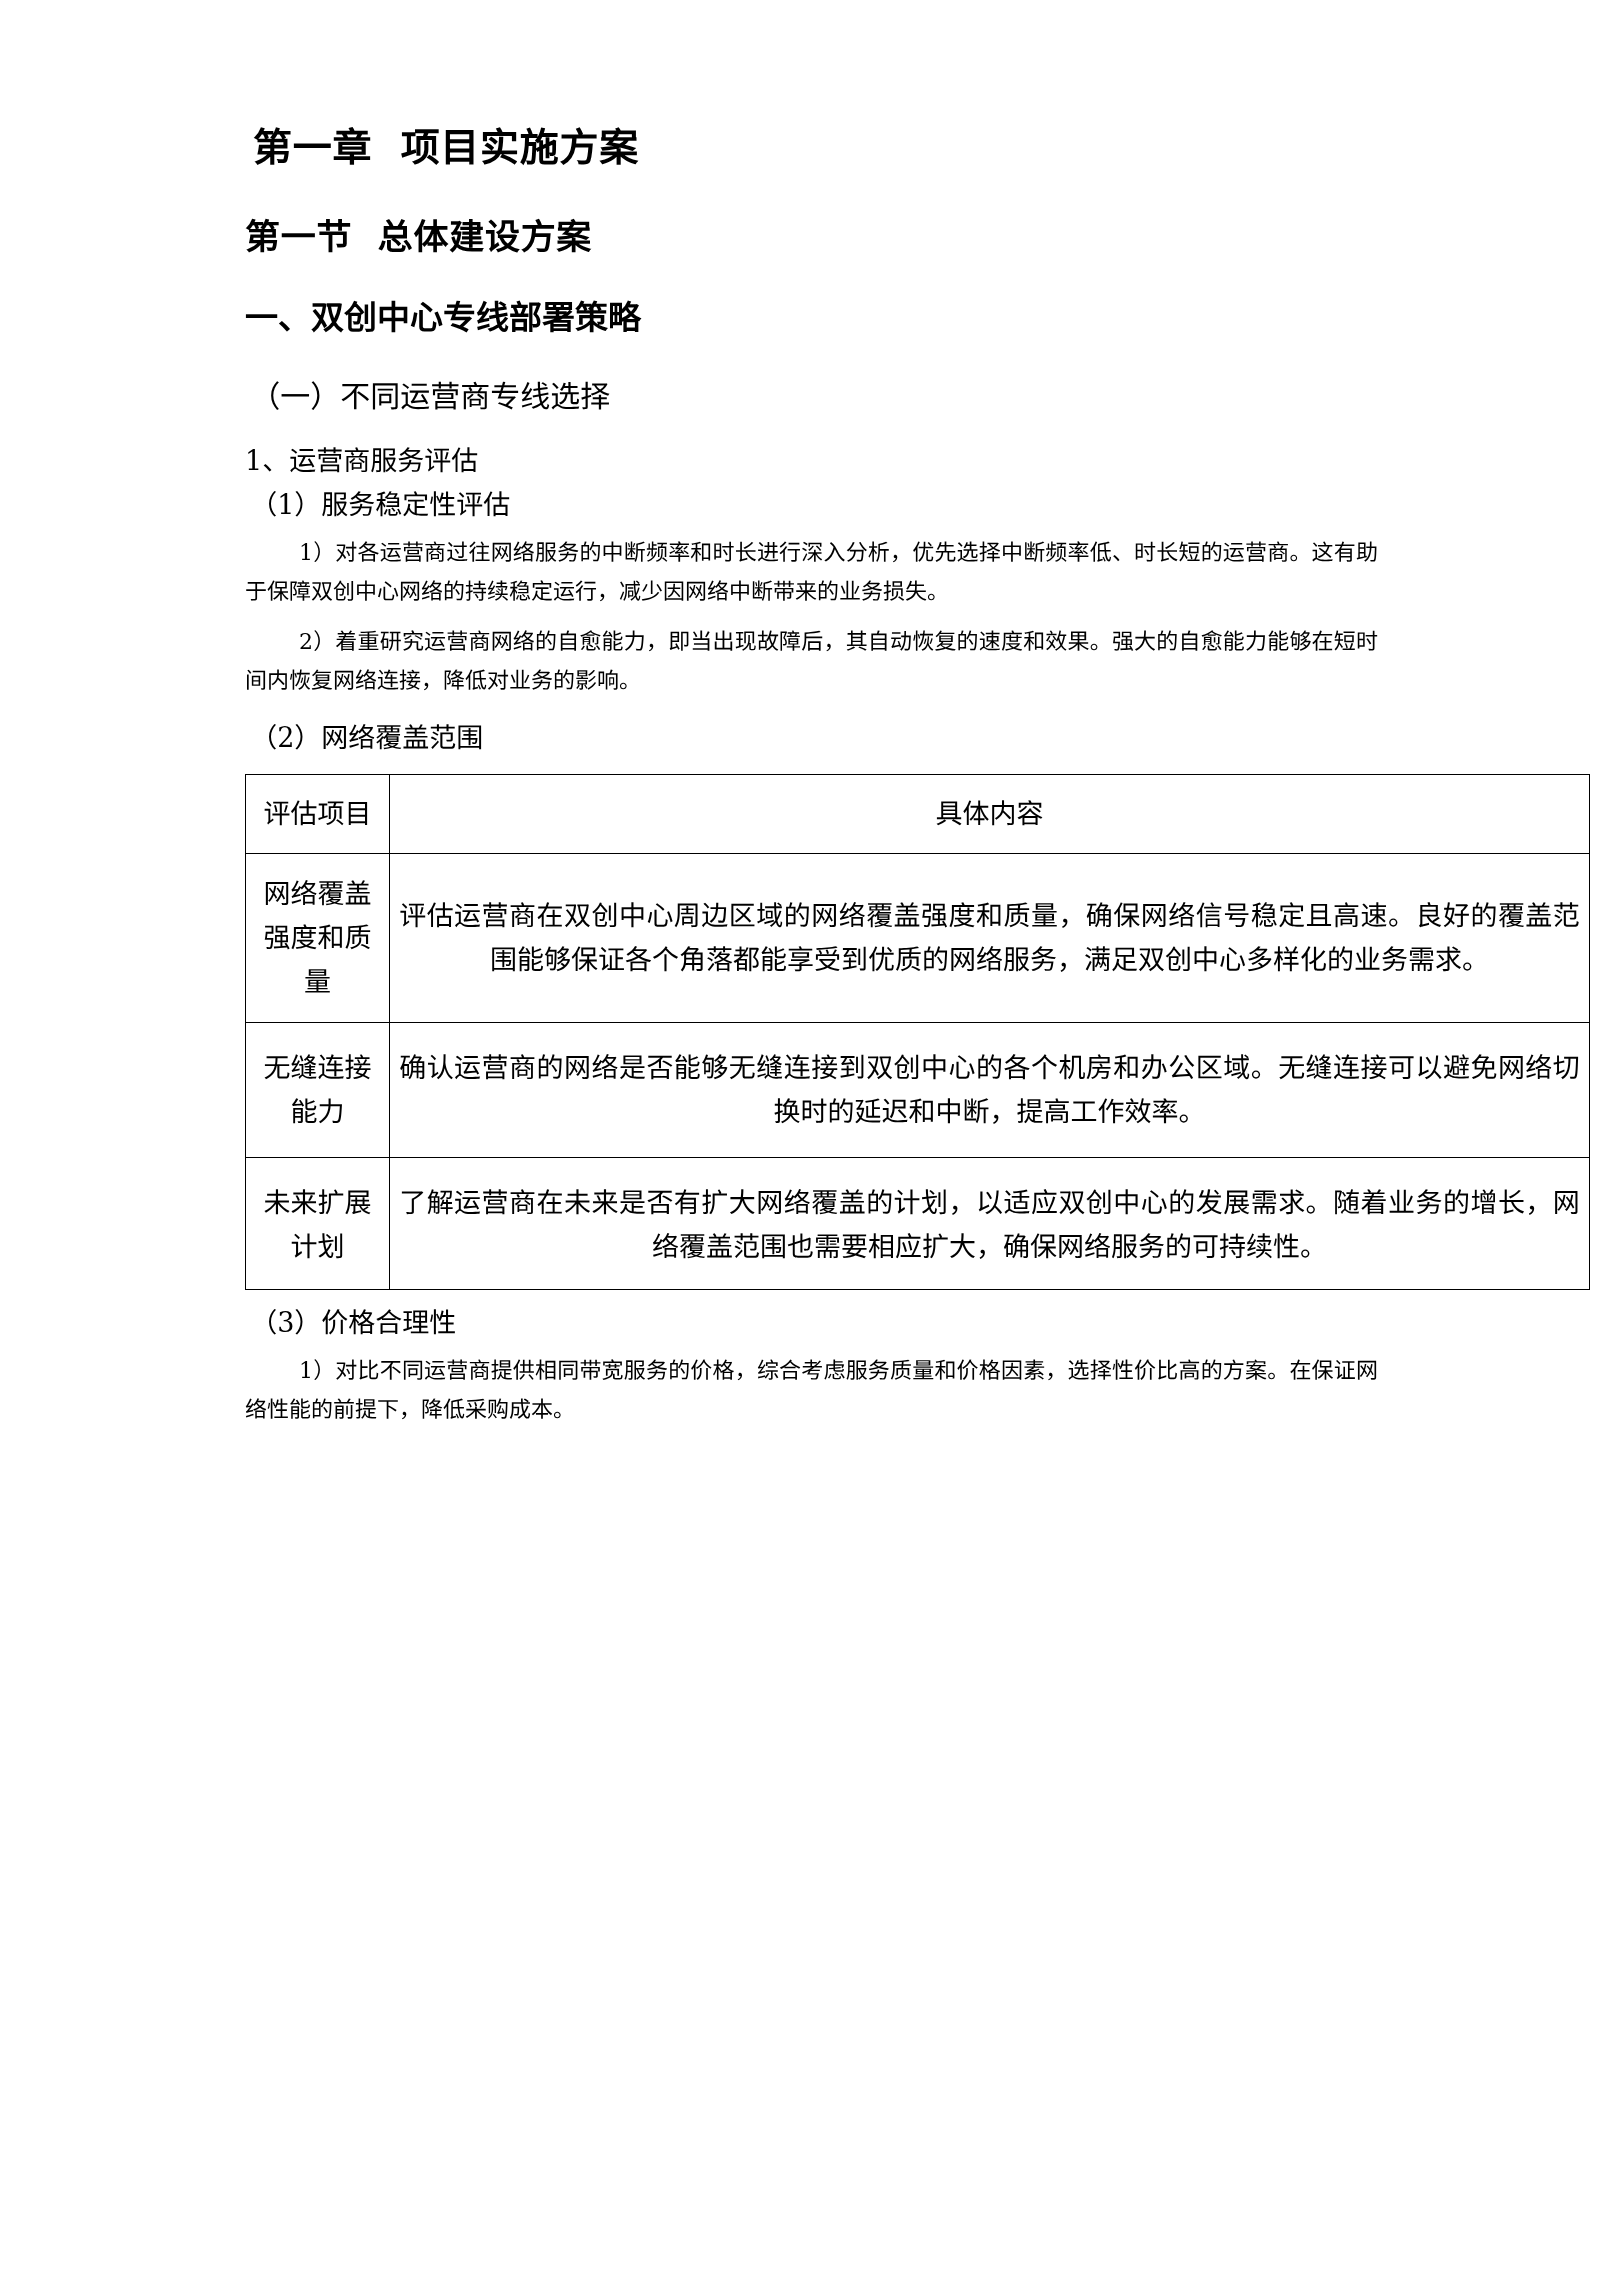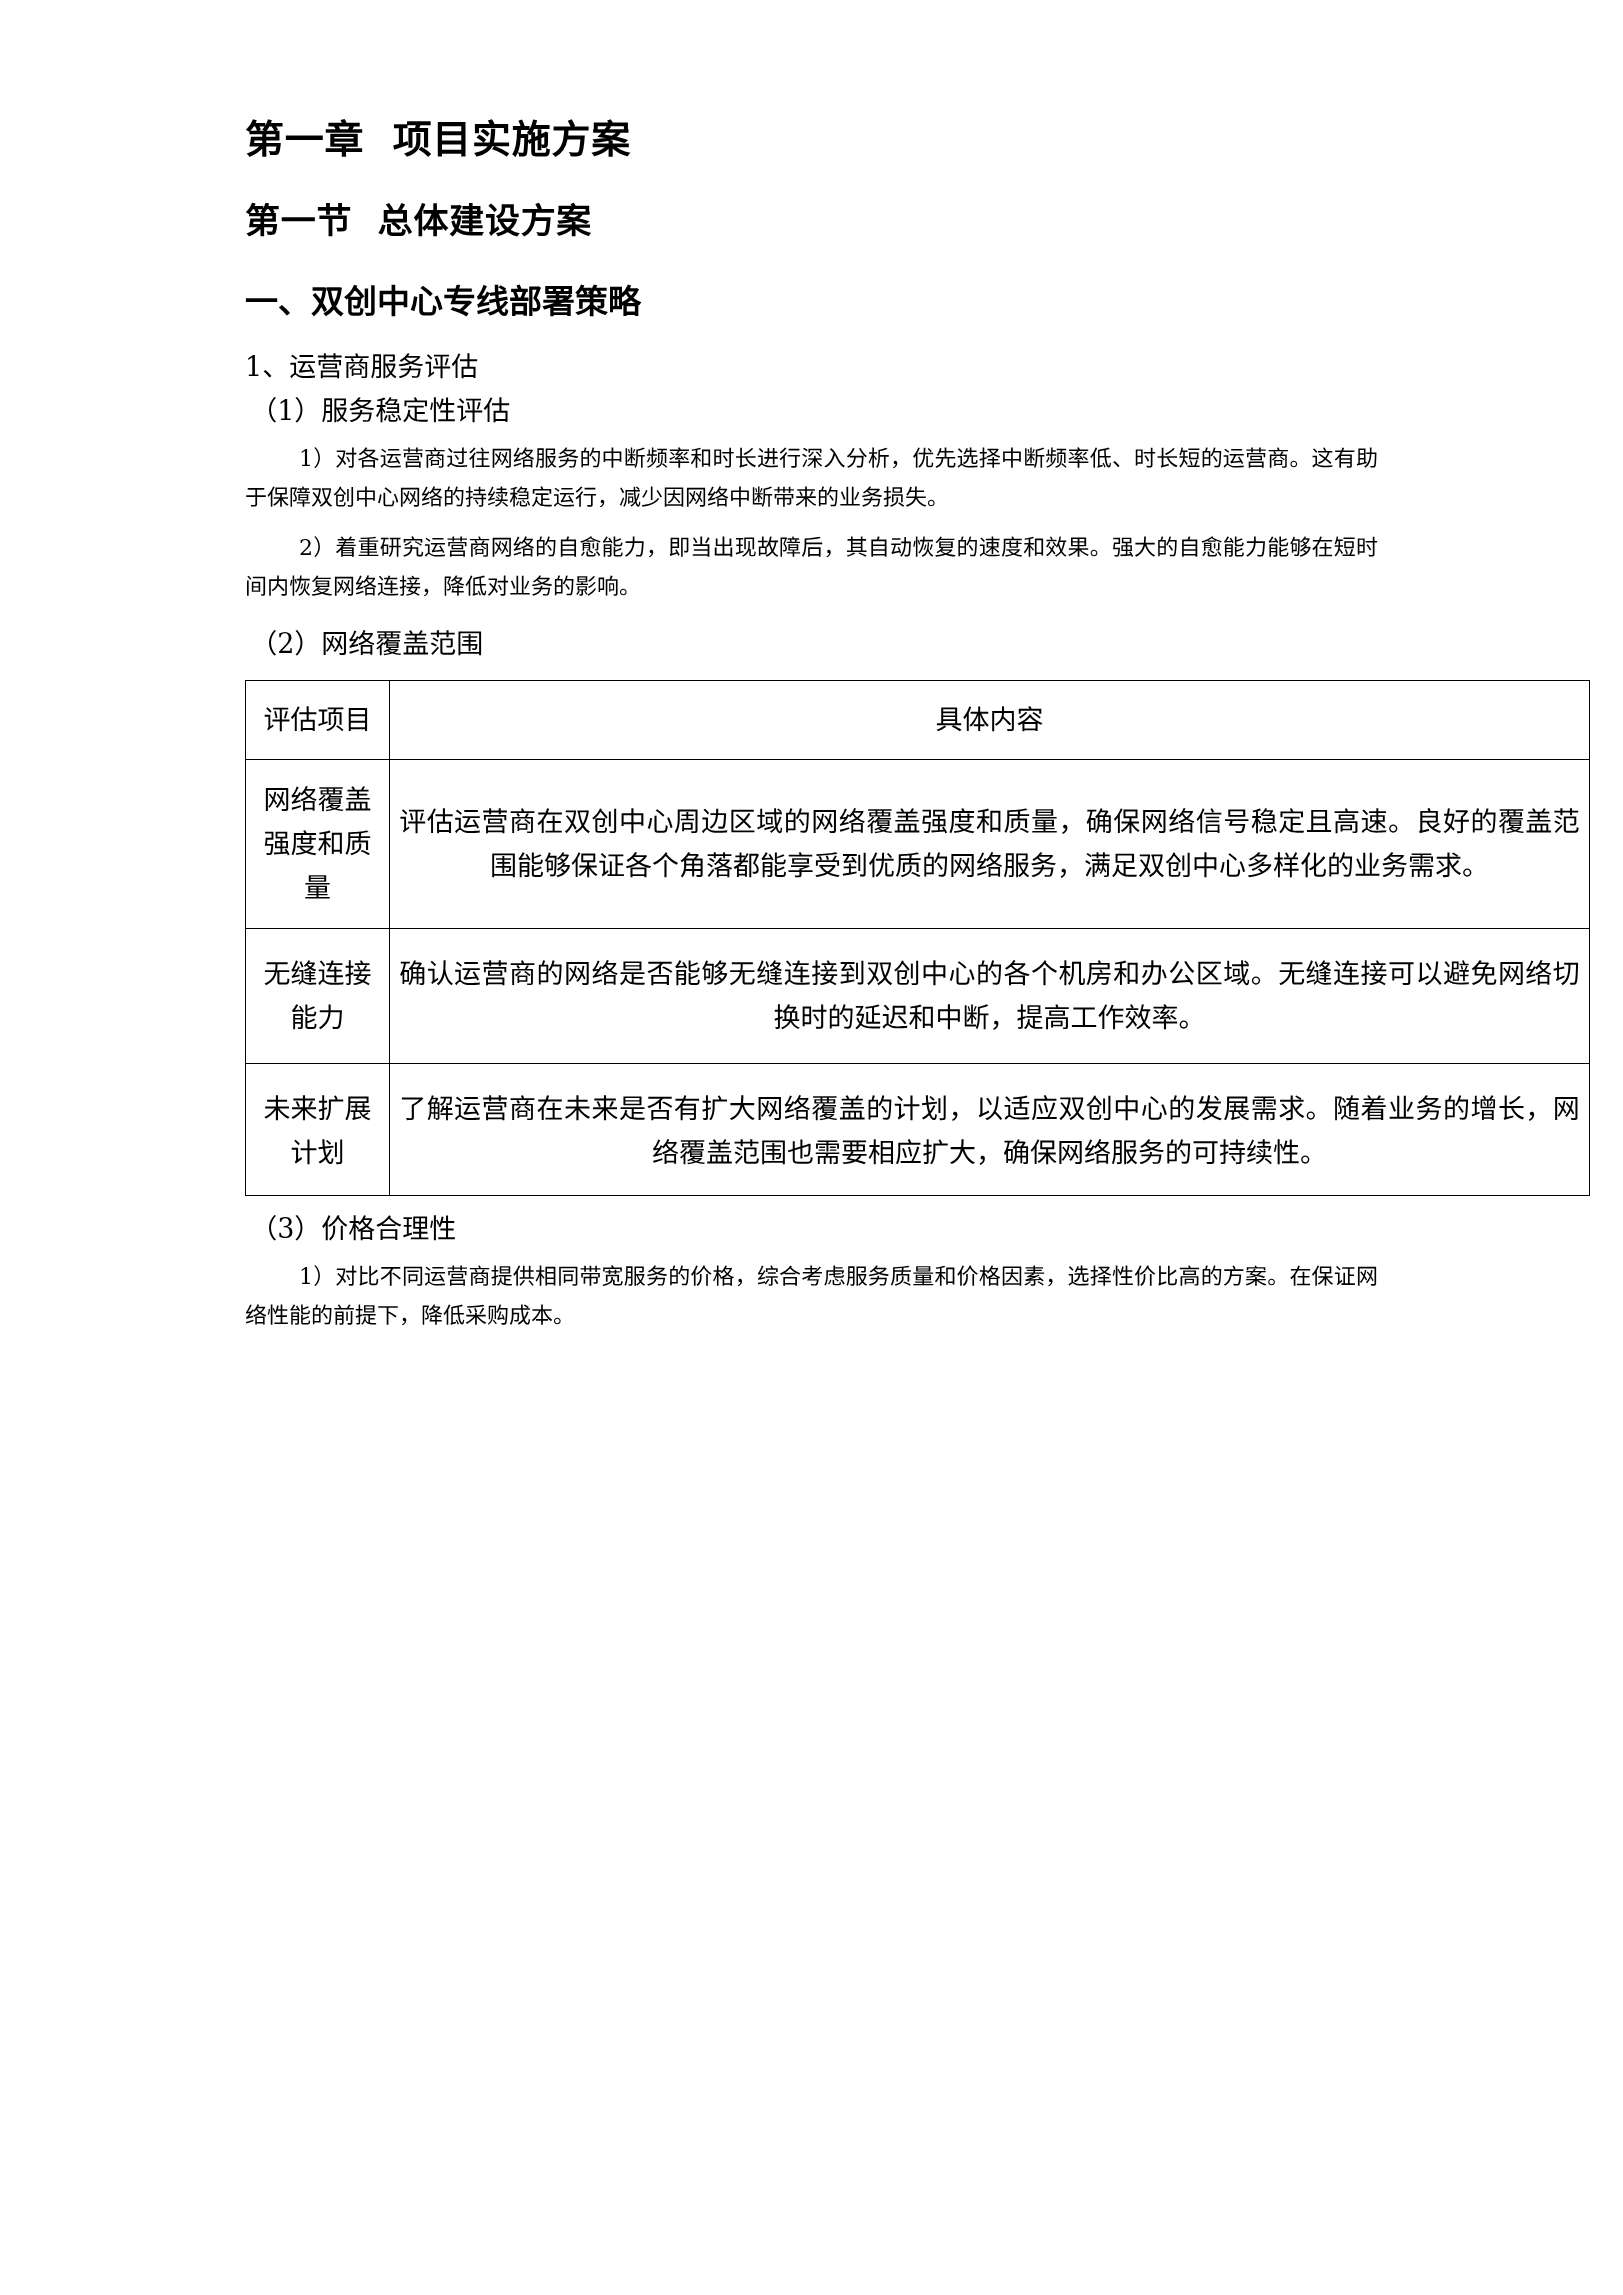--- a/index.html
+++ b/index.html
@@ -24,21 +24,21 @@
     left: 245px;
     top: 0;
     width: 1133px;
   }
 
   
   .h1 {
     font-size: 39px;
     font-weight: bold;
     line-height: 1.0;
-    margin: 0;
+    margin: 8px;
     padding-top: 120px;
     letter-spacing: 0.7px;
     white-space: pre;
   }
   .h2 {
     font-size: 35px;
     font-weight: bold;
     line-height: 1.0;
     margin: 0;
     padding-top: 44px;
@@ -141,20 +141,21 @@
 
 <div class="page">
   <div class="content">
 
     <h1 class="h1">第一章  项目实施方案</h1>
 
     <h2 class="h2">第一节  总体建设方案</h2>
 
     <h3 class="h3">一、双创中心专线部署策略</h3>
 
+    <h4 class="h4">（一）不同运营商专线选择</h4>
 
     <p class="lead">1、运营商服务评估</p>
 
     <p class="lead tight">（1）服务稳定性评估</p>
 
     <p class="para">1）对各运营商过往网络服务的中断频率和时长进行深入分析，优先选择中断频率低、时长短的运营商。这有助于保障双创中心网络的持续稳定运行，减少因网络中断带来的业务损失。</p>
 
     <p class="para">2）着重研究运营商网络的自愈能力，即当出现故障后，其自动恢复的速度和效果。强大的自愈能力能够在短时间内恢复网络连接，降低对业务的影响。</p>
 
 

